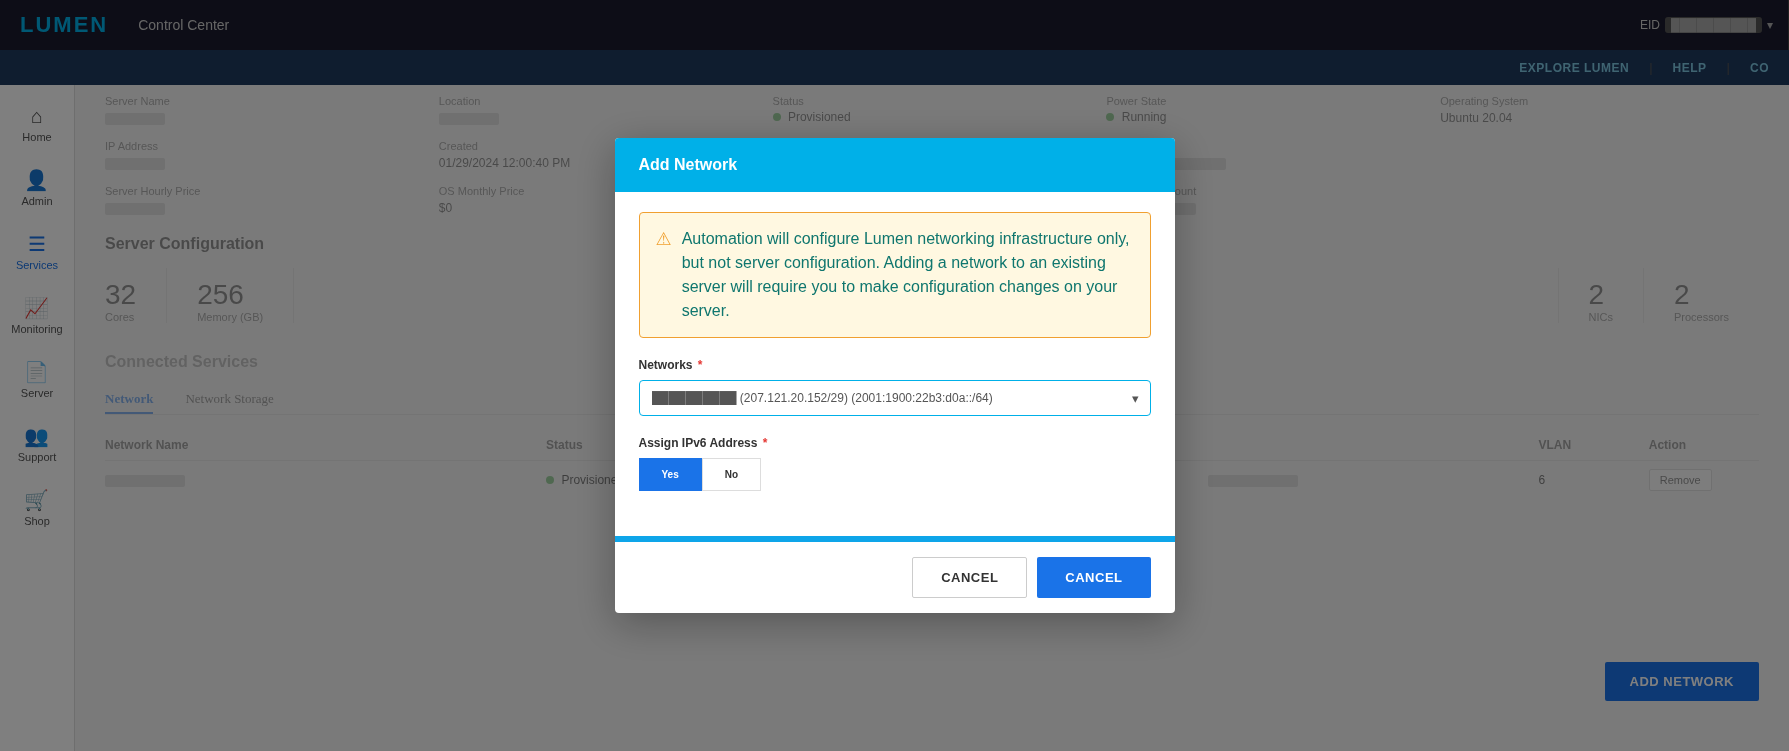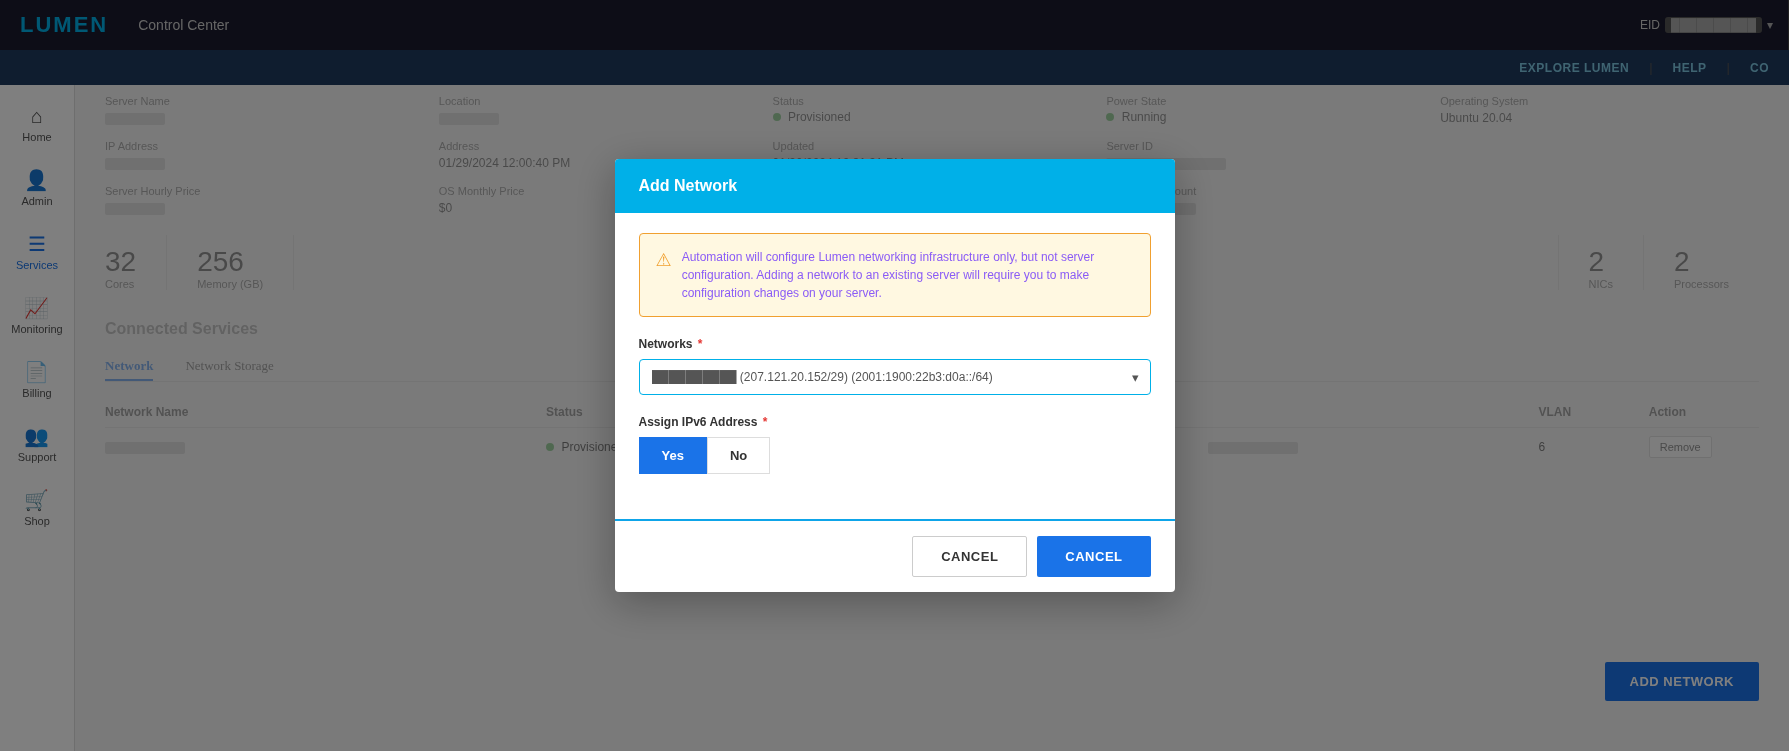--- a/index.html
+++ b/index.html
@@ -263,22 +263,22 @@
       gap: 10px;
       margin-bottom: 20px;
     }
     .warning-icon {
       color: #f0a030;
       font-size: 18px;
       margin-top: 1px;
       flex-shrink: 0;
     }
     .warning-text {
-      font-size: 12px;
-      color: #8b5cf6;
+      font-size: 16px;
+      color: #0f766e;
       line-height: 1.5;
     }
     .form-label {
       font-size: 12px;
       font-weight: bold;
       color: #333;
       margin-bottom: 8px;
       display: block;
     }
     .required { color: #e53935; margin-left: 2px; }
@@ -305,39 +305,39 @@
       color: #555;
       pointer-events: none;
     }
     .toggle-group {
       display: flex;
       margin-bottom: 25px;
     }
     .toggle-btn {
       padding: 10px 22px;
       border: 1px solid #ddd;
-      font-size: 13px;
+      font-size: 10px;
       font-weight: bold;
       cursor: pointer;
     }
     .toggle-btn.active {
       background: #1a73e8;
       color: white;
       border-color: #1a73e8;
     }
     .toggle-btn:not(.active) {
       background: white;
       color: #333;
     }
     .modal-footer {
       display: flex;
       justify-content: flex-end;
       padding: 15px 24px;
       gap: 10px;
-      border-top: 2px solid #0ea5e9;
+      border-top: 6px solid #0ea5e9;
     }
     .btn-cancel {
       background: white;
       border: 1px solid #ccc;
       padding: 12px 28px;
       font-size: 13px;
       font-weight: bold;
       letter-spacing: 0.5px;
       cursor: pointer;
       color: #333;
@@ -423,21 +423,21 @@
     <div class="sidebar-item active">
       <span class="sidebar-icon">☰</span>
       <span>Services</span>
     </div>
     <div class="sidebar-item">
       <span class="sidebar-icon">📈</span>
       <span>Monitoring</span>
     </div>
     <div class="sidebar-item">
       <span class="sidebar-icon">📄</span>
-      <span>Billing</span>
+      <span>Server</span>
     </div>
     <div class="sidebar-item">
       <span class="sidebar-icon">👥</span>
       <span>Support</span>
     </div>
     <div class="sidebar-item">
       <span class="sidebar-icon">🛒</span>
       <span>Shop</span>
     </div>
   </div>
@@ -470,21 +470,21 @@
       <div class="info-field">
         <label>Operating System</label>
         <span class="value">Ubuntu 20.04</span>
       </div>
 
       <div class="info-field">
         <label>IP Address</label>
         <span class="blurred-text">&nbsp;&nbsp;&nbsp;&nbsp;&nbsp;&nbsp;&nbsp;&nbsp;</span>
       </div>
       <div class="info-field">
-        <label>Address</label>
+        <label>Created</label>
         <span class="value">01/29/2024 12:00:40 PM</span>
       </div>
       <div class="info-field">
         <label>Updated</label>
         <span class="value">01/30/2024 12:31:31 PM</span>
       </div>
       <div class="info-field">
         <label>Server ID</label>
         <span class="blurred-text" style="width:120px;">&nbsp;&nbsp;&nbsp;&nbsp;&nbsp;&nbsp;&nbsp;&nbsp;&nbsp;&nbsp;&nbsp;&nbsp;</span>
       </div>
@@ -502,20 +502,21 @@
         <label>Service ID</label>
         <span class="blurred-text" style="width:110px;">&nbsp;&nbsp;&nbsp;&nbsp;&nbsp;&nbsp;&nbsp;&nbsp;&nbsp;&nbsp;</span>
       </div>
       <div class="info-field">
         <label>Customer Account</label>
         <span class="blurred-text" style="width:90px;">&nbsp;&nbsp;&nbsp;&nbsp;&nbsp;&nbsp;&nbsp;&nbsp;</span>
       </div>
       <div class="info-field"></div>
     </div>
 
+    <div class="section-title">Server Configuration</div>
     <div class="config-grid">
       <div class="config-item">
         <div class="number">32</div>
         <div class="unit">Cores</div>
       </div>
       <div class="config-item">
         <div class="number">256</div>
         <div class="unit">Memory (GB)</div>
       </div>
       <div class="config-item" style="flex:1;"></div>

